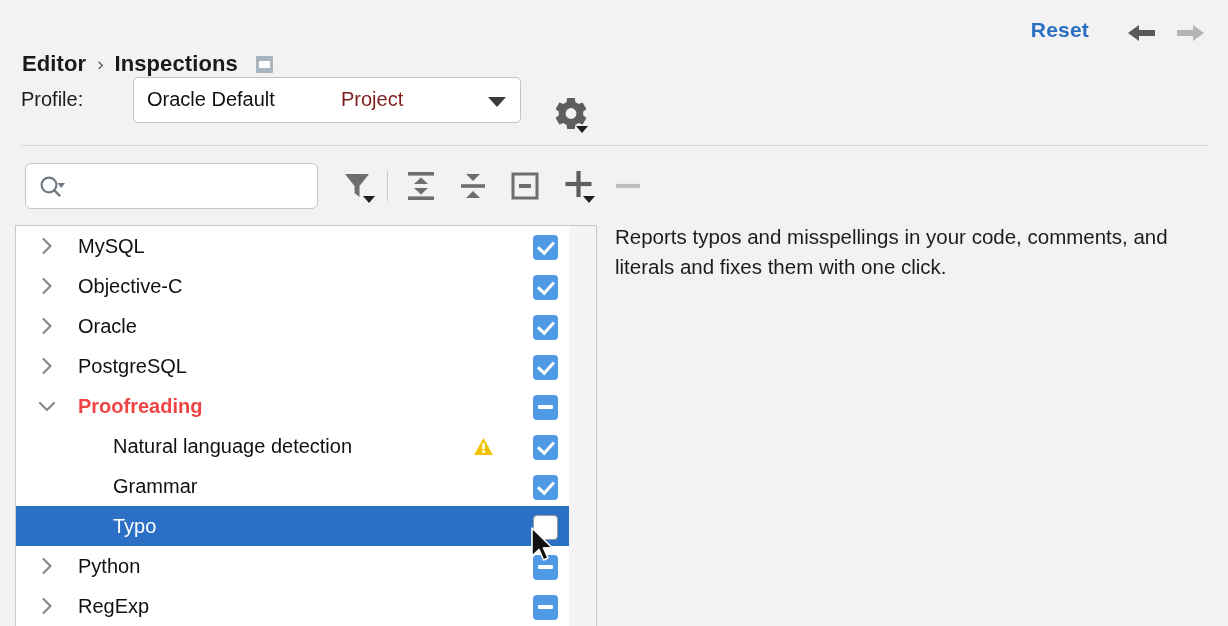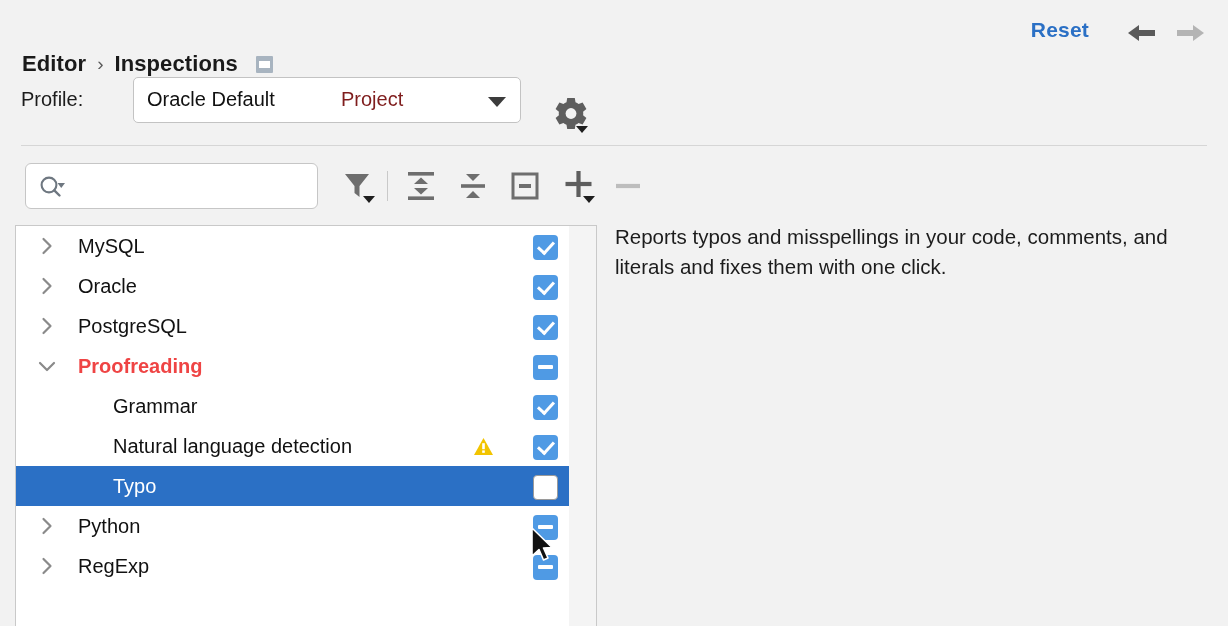--- a/index.html
+++ b/index.html
@@ -439,50 +439,57 @@
         <span class="twisty"><svg width="24" height="24" viewBox="0 0 24 24">
             <path d="M8.5 5 L15.5 12 L8.5 19" fill="none" stroke="#8a8a8a" stroke-width="2.2" stroke-linecap="round" stroke-linejoin="round"></path>
           </svg></span>
         <span class="row-label bold" style="left: 62px;">MySQL</span>
         <span class="row-checkbox checked"></span>
       </div>
       <div class="tree-row">
         <span class="twisty"><svg width="24" height="24" viewBox="0 0 24 24">
             <path d="M8.5 5 L15.5 12 L8.5 19" fill="none" stroke="#8a8a8a" stroke-width="2.2" stroke-linecap="round" stroke-linejoin="round"></path>
           </svg></span>
+        <span class="row-label bold" style="left: 62px;">Objective-C</span>
+        <span class="row-checkbox checked"></span>
+      </div>
+      <div class="tree-row">
+        <span class="twisty"><svg width="24" height="24" viewBox="0 0 24 24">
+            <path d="M8.5 5 L15.5 12 L8.5 19" fill="none" stroke="#8a8a8a" stroke-width="2.2" stroke-linecap="round" stroke-linejoin="round"></path>
+          </svg></span>
         <span class="row-label bold" style="left: 62px;">Oracle</span>
         <span class="row-checkbox checked"></span>
       </div>
       <div class="tree-row">
         <span class="twisty"><svg width="24" height="24" viewBox="0 0 24 24">
             <path d="M8.5 5 L15.5 12 L8.5 19" fill="none" stroke="#8a8a8a" stroke-width="2.2" stroke-linecap="round" stroke-linejoin="round"></path>
           </svg></span>
         <span class="row-label bold" style="left: 62px;">PostgreSQL</span>
         <span class="row-checkbox checked"></span>
       </div>
       <div class="tree-row">
         <span class="twisty"><svg width="24" height="24" viewBox="0 0 24 24">
             <path d="M5 9 L12 16 L19 9" fill="none" stroke="#8a8a8a" stroke-width="2.2" stroke-linecap="round" stroke-linejoin="round"></path>
           </svg></span>
         <span class="row-label modified" style="left: 62px;">Proofreading</span>
         <span class="row-checkbox partial"></span>
-      </div>
-      <div class="tree-row">
-        <span class="row-label" style="left: 97px;">Grammar</span>
-        <span class="row-checkbox checked"></span>
       </div>
       <div class="tree-row">
         <span class="row-label" style="left: 97px;">Natural language detection</span>
         <span class="warn-icon" style="left: 457px; top: 11px;"><svg width="21" height="19" viewBox="0 0 21 19">
             <path d="M10.5 1 L20 18 L1 18 Z" fill="#f2c400"></path>
             <rect x="9.2" y="6.2" width="2.6" height="6" fill="#ffffff"></rect>
             <rect x="9.2" y="13.4" width="2.6" height="2.4" fill="#ffffff"></rect>
           </svg></span>
         <span class="row-checkbox checked"></span>
       </div>
+      <div class="tree-row">
+        <span class="row-label" style="left: 97px;">Grammar</span>
+        <span class="row-checkbox checked"></span>
+      </div>
       <div class="tree-row selected">
         <span class="row-label on-selected" style="left: 97px;">Typo</span>
         <span class="row-checkbox unchecked"></span>
       </div>
       <div class="tree-row">
         <span class="twisty"><svg width="24" height="24" viewBox="0 0 24 24">
             <path d="M8.5 5 L15.5 12 L8.5 19" fill="none" stroke="#8a8a8a" stroke-width="2.2" stroke-linecap="round" stroke-linejoin="round"></path>
           </svg></span>
         <span class="row-label bold" style="left: 62px;">Python</span>
         <span class="row-checkbox partial"></span>

